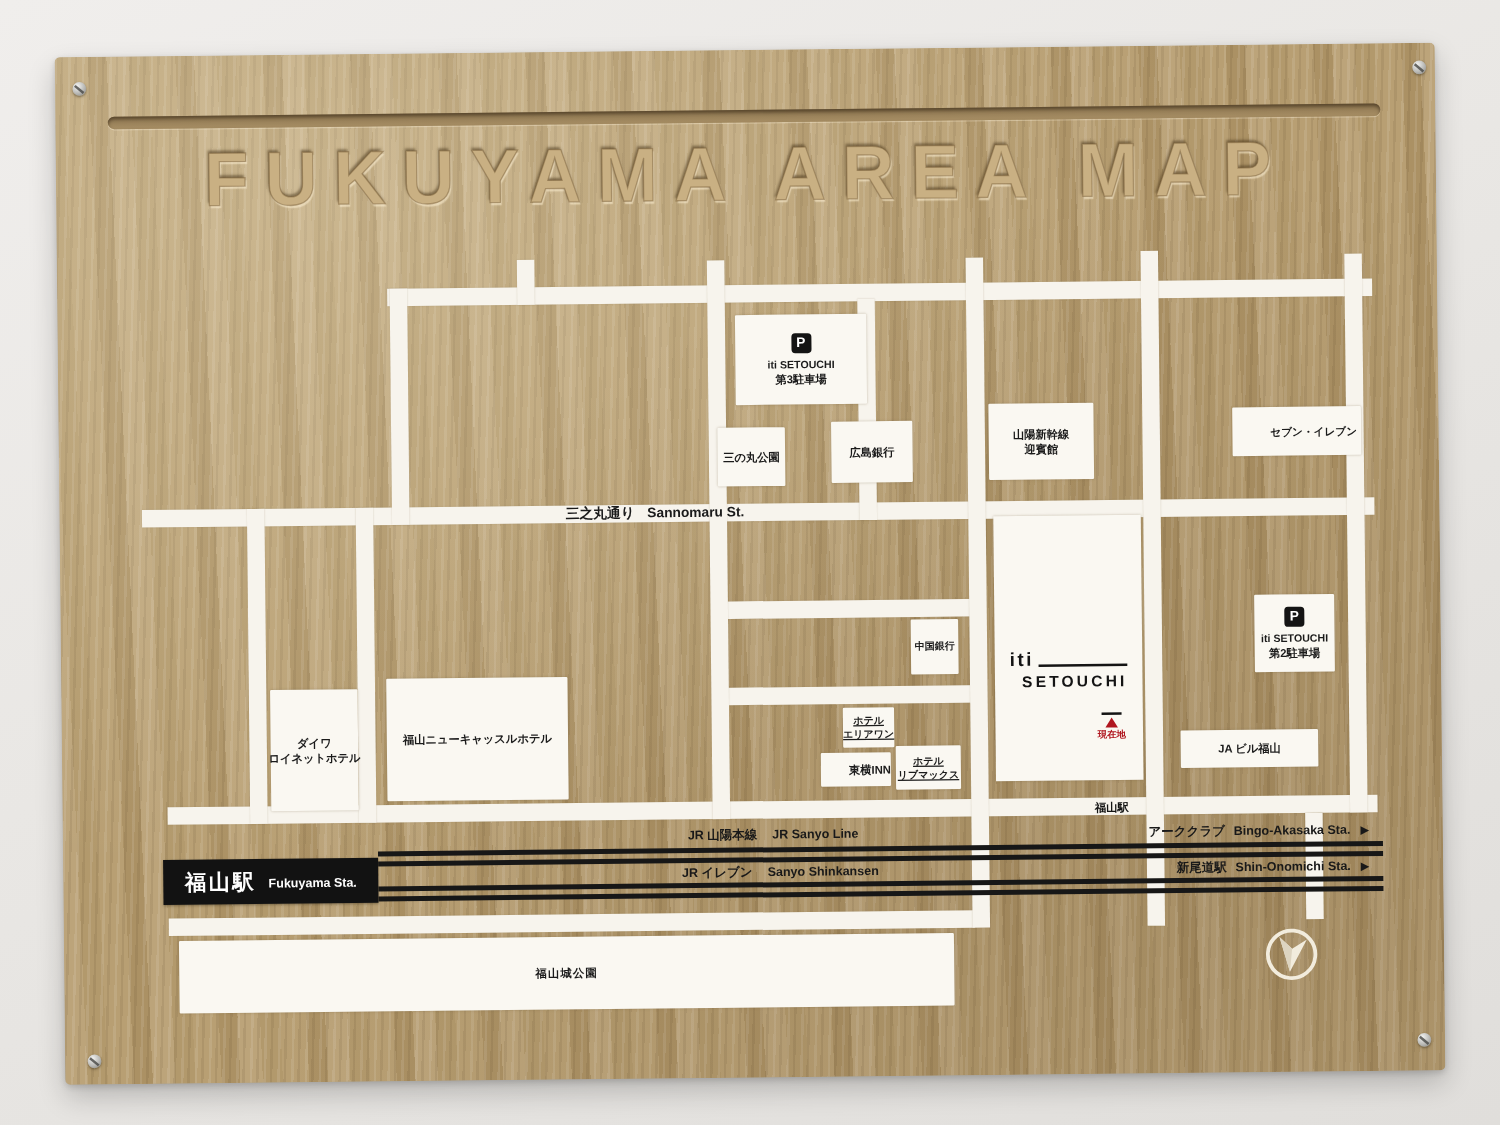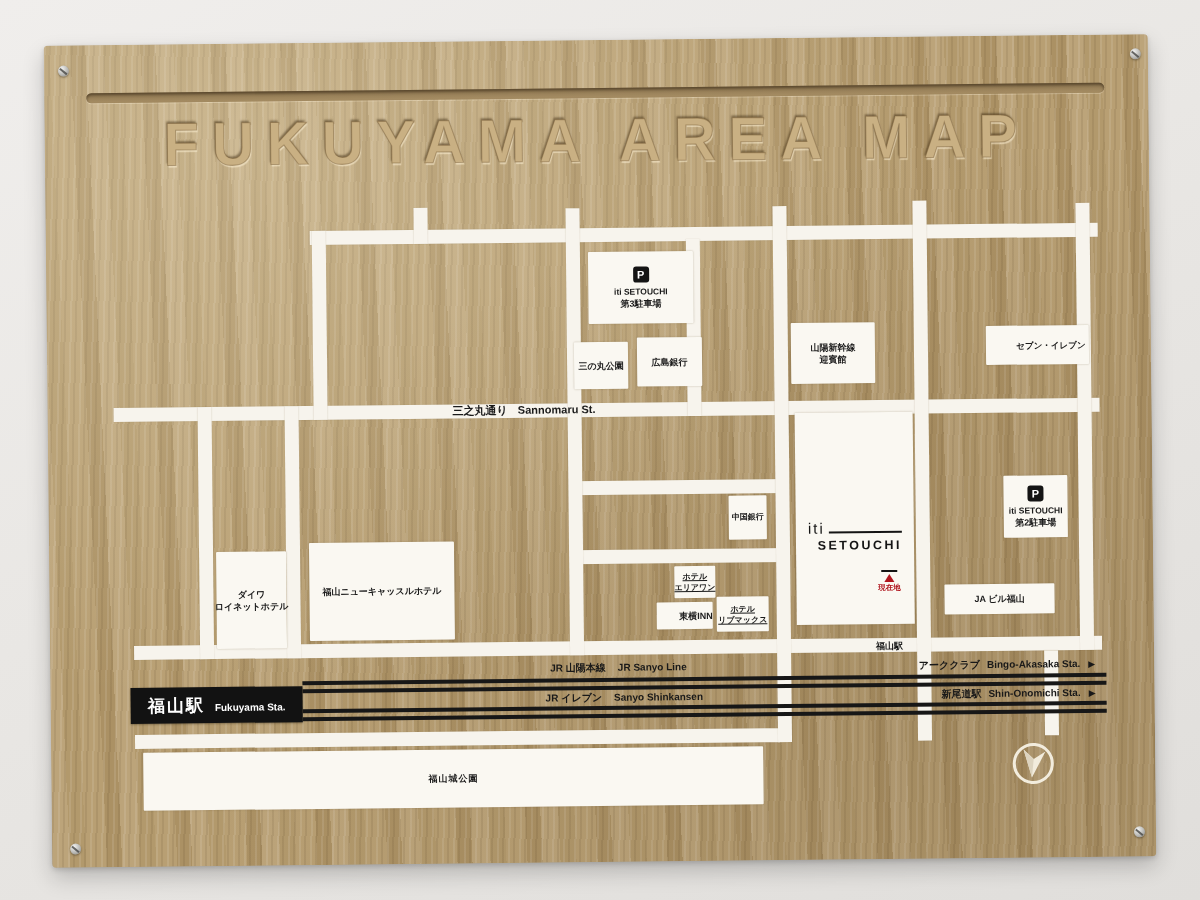--- a/index.html
+++ b/index.html
@@ -68,21 +68,21 @@
     width:16px;height:16px;border-radius:3px;background:#141414;color:#fff;
     font-size:11px;font-weight:bold;line-height:16px;text-align:center;margin-bottom:3px;
   }
   
   .iti-building{
     position:absolute;left:747px;top:375px;width:118px;height:212px;z-index:3;
     background:#faf8f2;box-shadow:0 0 2px rgba(110,90,55,0.4);
   }
   .iti-logo{position:absolute;left:12px;top:110px;width:94px;}
   .iti-row{display:flex;align-items:flex-end;}
-  .iti-word{font-size:15px;font-weight:normal;letter-spacing:2px;color:#141414;line-height:12px;}
+  .iti-word{font-size:15px;font-weight:bold;letter-spacing:2px;color:#141414;line-height:12px;}
   .iti-line{flex:1;height:2.5px;background:#141414;margin-left:4px;margin-bottom:1px;}
   .iti-sub{font-size:12.5px;font-weight:bold;letter-spacing:2.5px;color:#141414;text-align:right;margin-top:4px;}
   .marker{position:absolute;left:78px;top:158px;width:30px;text-align:center;}
   .m-bar{width:16px;height:2px;background:#141414;margin:0 auto;}
   .m-tri{width:0;height:0;margin:2px auto 0;border-left:5px solid transparent;border-right:5px solid transparent;border-bottom:8px solid #b0161f;}
   .m-txt{font-size:7.5px;font-weight:bold;color:#b0161f;margin-top:1px;white-space:nowrap;}
   
   .rail-line{position:absolute;height:4px;background:#171717;z-index:4;}
   .rl-1a{left:252px;top:638px;width:804px;}
   .rl-1b{left:252px;top:646px;width:804px;}
@@ -191,21 +191,21 @@
       <div class="road road-v" style="left: 1030px; top: 168px; height: 447px;"></div>
       <div class="road road-v" style="left: 994px; top: 615px; height: 85px;"></div>
       <div class="place" id="place-iti-setouchi-parking-3" style="left: 542px; top: 212px; width: 105px; height: 72px;">
         <div class="p-icon">P</div>
         <div class="pl-line" style="font-size: 8.5px;">iti SETOUCHI</div>
         <div class="pl-line">第3駐車場</div>
       </div>
       <div class="place" id="place-sannomaru-park" style="left: 527px; top: 302px; width: 54px; height: 47px;">
         <div class="pl-line">三の丸公園</div>
       </div>
-      <div class="place" id="place-hiroshima-bank" style="left: 590px; top: 298px; width: 65px; height: 49px; text-align: center;">
+      <div class="place" id="place-hiroshima-bank" style="left: 618px; top: 298px; width: 65px; height: 49px; text-align: center;">
         <div class="pl-line">広島銀行</div>
       </div>
       <div class="place" id="place-ark-club-geihinkan" style="left: 744px; top: 285px; width: 84px; height: 61px;">
         <div class="pl-line">山陽新幹線</div>
         <div class="pl-line">迎賓館</div>
       </div>
       <div class="place" id="place-seven-eleven" style="left: 939px; top: 290px; width: 76px; height: 39px; padding-left: 27px;">
         <div class="pl-line">セブン・イレブン</div>
       </div>
       <div class="place" id="place-chugoku-bank" style="left: 680px; top: 457px; width: 38px; height: 44px;">

